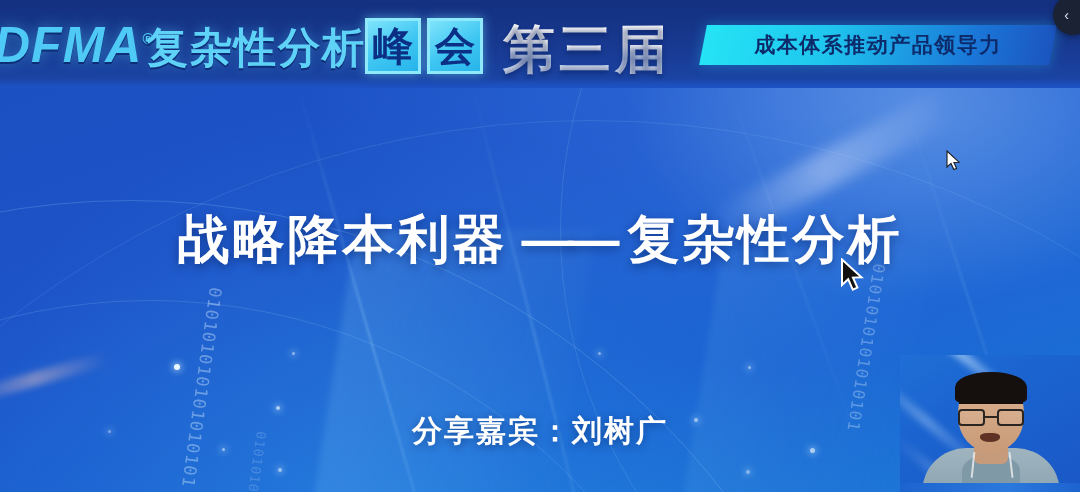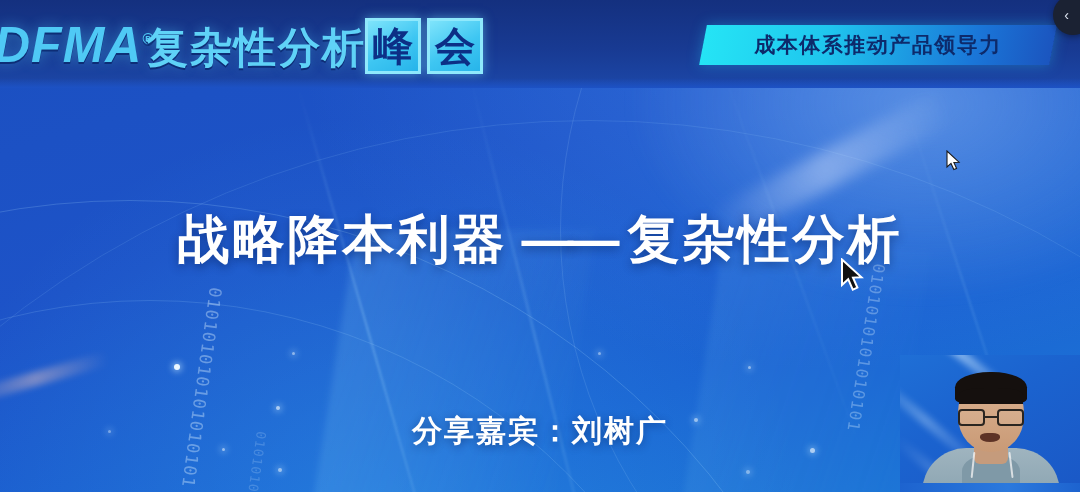--- a/index.html
+++ b/index.html
@@ -261,20 +261,21 @@
     <div class="header-inner">
       <div class="logo-dfma"><span>DFMA</span><sup>®</sup></div>
 
       <div class="hdr-cn">复杂性分析</div>
 
       <div class="boxed-wrap">
         <div class="boxed-char">峰</div>
         <div class="boxed-char">会</div>
       </div>
 
+      <div class="hdr-ordinal">第三届</div>
 
       <div class="tagline-banner">
         <div class="tagline-text">成本体系推动产品领导力</div>
       </div>
     </div>
   </div>
 
   <div class="slide-title">
     <span>战略降本利器</span><span class="title-dash">——</span><span>复杂性分析</span>
   </div>

